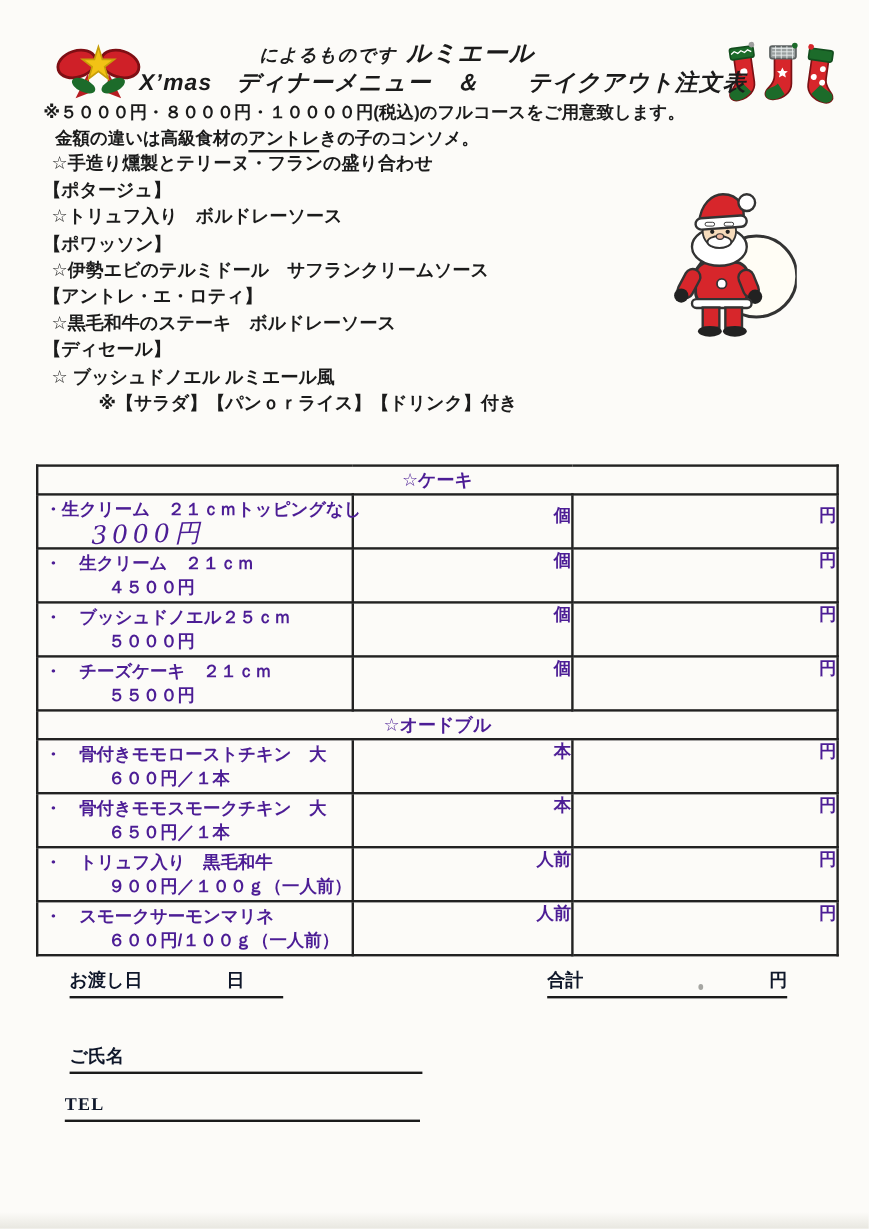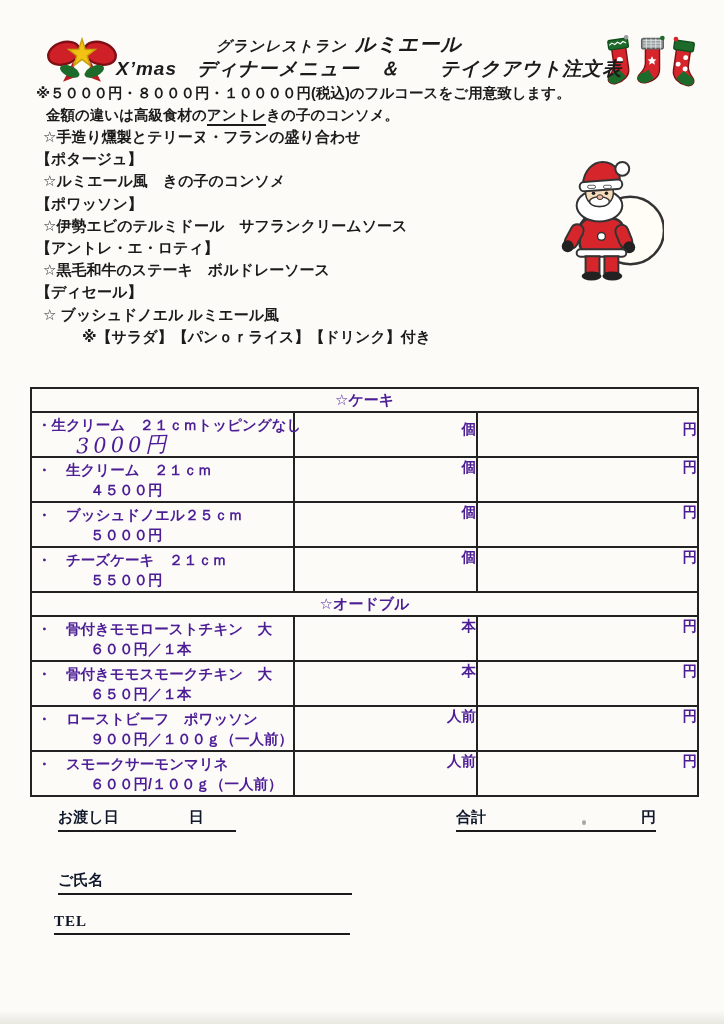--- a/index.html
+++ b/index.html
@@ -95,33 +95,33 @@
     <path d="M3,43 C0,48 4,52 10,51 C14,50.5 18,48 21,45 L14,36 C10,40 6,40 3,43 Z" fill="#1c6b2a"></path>
     <rect x="7" y="5" width="21" height="10" rx="2" fill="#1c6b2a" stroke="#134d1e" stroke-width="1.5"></rect>
     <circle cx="14" cy="22" r="2.6" fill="#fff"></circle>
     <circle cx="21" cy="30" r="2.6" fill="#fff"></circle>
     <circle cx="13" cy="34" r="2.6" fill="#fff"></circle>
     <circle cx="27" cy="4" r="2.5" fill="#d7262b"></circle>
   </g>
 </svg>
 
 <div class="abs jp title1">
-  <span class="small">グランレストラン</span><span class="big">ルミエール</span>
+  <span class="small">によるものです</span><span class="big">ルミエール</span>
 </div>
 <div class="abs jp title2">X’mas　ディナーメニュー　＆　　テイクアウト注文表</div>
 
 <div class="abs jp intro1">※５０００円・８０００円・１００００円(税込)のフルコースをご用意致します。</div>
 <div class="abs jp intro2">
   <span>金額の違いは高級食材の</span><span class="u-part">アントレ</span><span>きの子のコンソメ。</span>
 </div>
 
 <div class="abs jp menu">
   <div class="item">☆手造り燻製とテリーヌ・フランの盛り合わせ</div>
   <div class="cat">【ポタージュ】</div>
-  <div class="item">☆ルミエール風　きの子のコンソメ</div>
+  <div class="item">☆トリュフ入り　ボルドレーソース</div>
   <div class="cat">【ポワッソン】</div>
   <div class="item">☆伊勢エビのテルミドール　サフランクリームソース</div>
   <div class="cat">【アントレ・エ・ロティ】</div>
   <div class="item">☆黒毛和牛のステーキ　ボルドレーソース</div>
   <div class="cat">【ディセール】</div>
   <div class="item">☆ ブッシュドノエル ルミエール風</div>
   <div class="footnote">※【サラダ】【パンｏｒライス】【ドリンク】付き</div>
 </div>
 
 <svg class="abs" style="left:530px;top:151px" width="134" height="134" viewBox="0 0 135 135">
@@ -217,21 +217,21 @@
     <td class="c-name">
       <div class="nm">・　骨付きモモスモークチキン　大</div>
       <div class="pr">６５０円／１本</div>
     </td>
     <td class="c-unit"><span>本</span></td>
     <td class="c-yen"><span>円</span></td>
   </tr>
 
   <tr class="row">
     <td class="c-name">
-      <div class="nm">・　ローストビーフ　ポワッソン</div>
+      <div class="nm">・　トリュフ入り　黒毛和牛</div>
       <div class="pr">９００円／１００ｇ（一人前）</div>
     </td>
     <td class="c-unit"><span>人前</span></td>
     <td class="c-yen"><span>円</span></td>
   </tr>
 
   <tr class="row">
     <td class="c-name">
       <div class="nm">・　スモークサーモンマリネ</div>
       <div class="pr">６００円/１００ｇ（一人前）</div>

